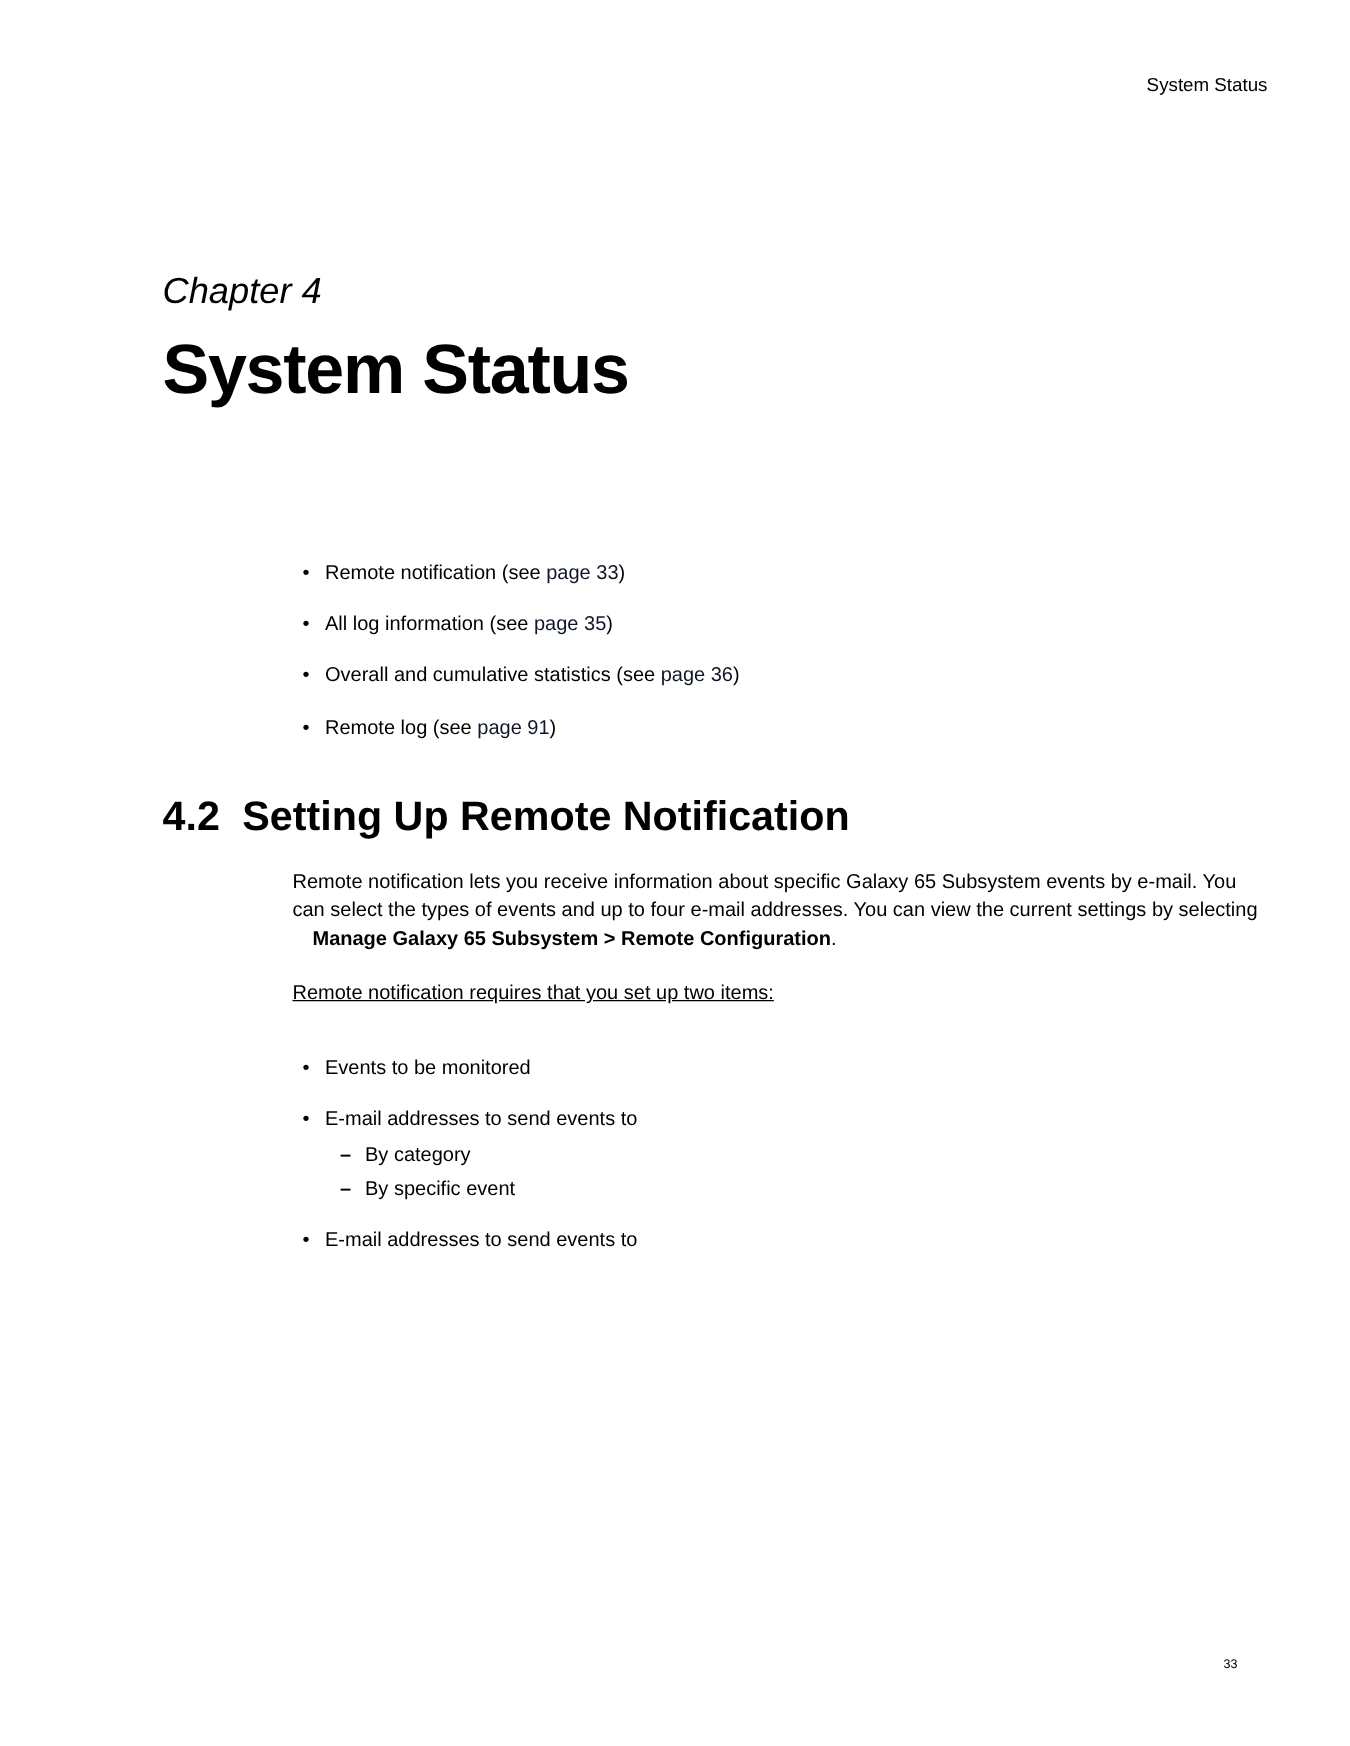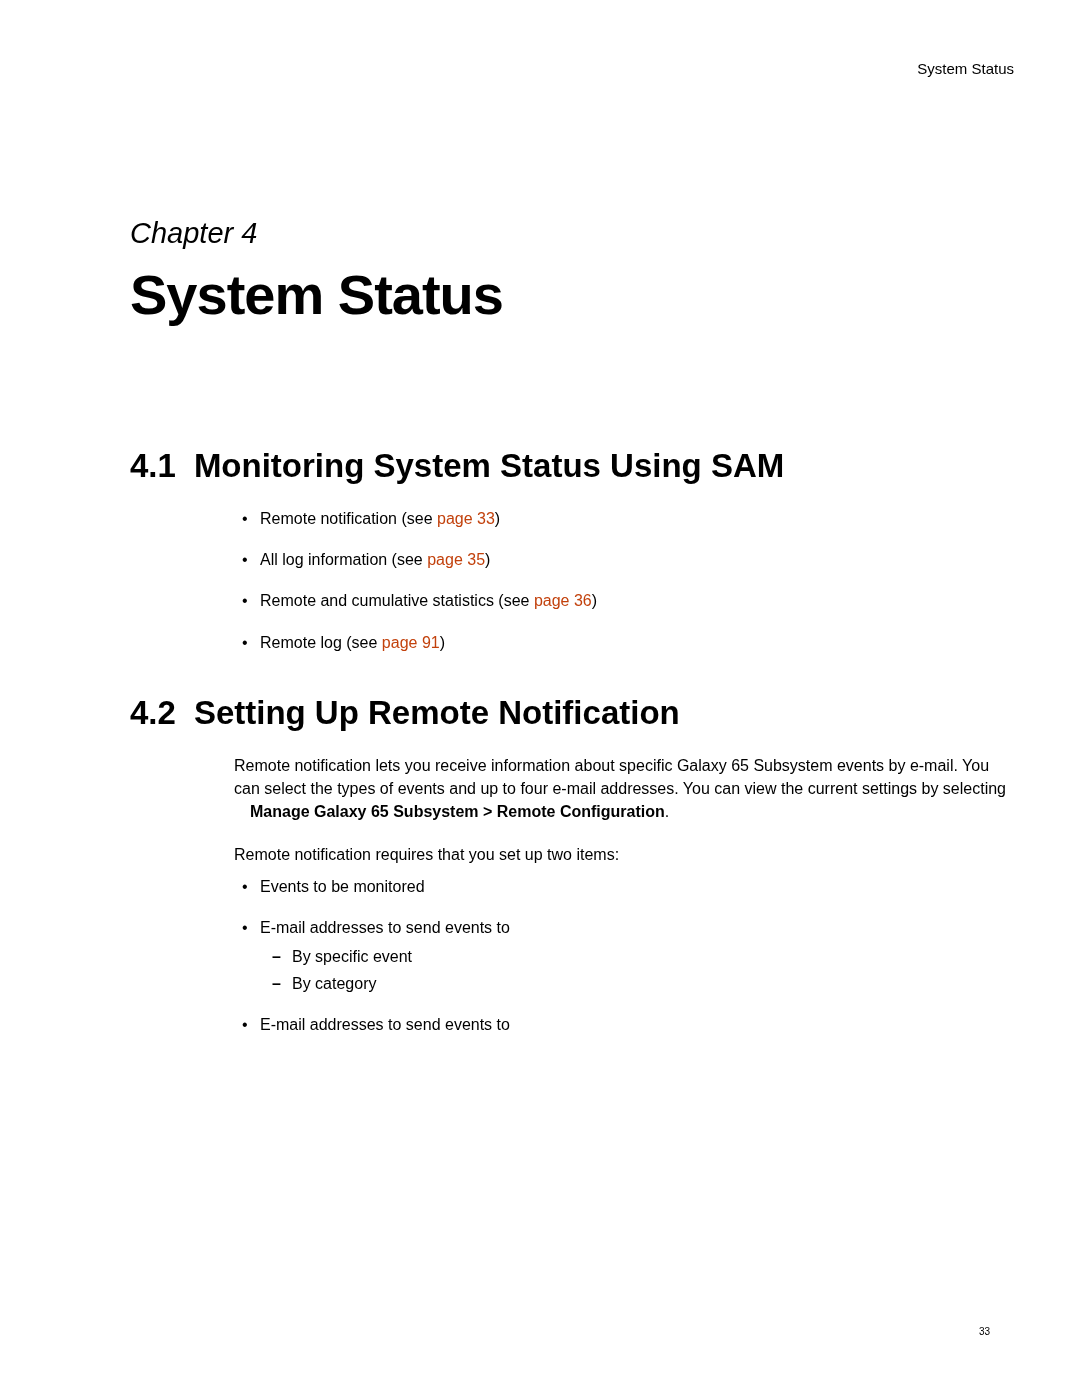--- a/index.html
+++ b/index.html
@@ -51,21 +51,22 @@
     }
     .section-body {
       padding-left: 104px;
       font-size: 16px;
       line-height: 1.45;
     }
     .section-intro {
       margin-bottom: 20px;
     }
     .para {
-      margin-bottom: 8px;
+      margin-bottom: 36px;
+      text-decoration: underline;
     }
     ul.bullet-list {
       list-style: none;
       padding-left: 26px;
     }
     ul.bullet-list > li {
       position: relative;
       margin-bottom: 18px;
     }
     ul.bullet-list > li::before {
@@ -84,21 +85,21 @@
       margin-bottom: 4px;
     }
     ul.sub-list > li::before {
       content: "–";
       position: absolute;
       left: -20px;
       top: 0;
       font-weight: bold;
     }
     .page-link {
-      color: #c2410c;
+      color: #0f172a;
     }
     .bold {
       font-weight: bold;
       margin-left: 16px;
     }
     .page-number {
       position: absolute;
       bottom: 60px;
       right: 90px;
       font-size: 10px;
@@ -107,34 +108,30 @@
 </head>
 <body>
 
 <div class="page-container">
   <div class="header-text">System Status</div>
 
   <div class="chapter-label">Chapter 4</div>
   <div class="chapter-title">System Status</div>
 
   <div class="section">
-    <div class="section-heading">
-      <span class="section-number">4.1</span>
-      <span>Monitoring System Status Using SAM</span>
-    </div>
     <div class="section-body">
       <ul class="bullet-list">
         <li>
           <span>Remote notification (see </span><span class="page-link">page 33</span><span>)</span>
         </li>
         <li>
           <span>All log information (see </span><span class="page-link">page 35</span><span>)</span>
         </li>
         <li>
-          <span>Remote and cumulative statistics (see </span><span class="page-link">page 36</span><span>)</span>
+          <span>Overall and cumulative statistics (see </span><span class="page-link">page 36</span><span>)</span>
         </li>
         <li>
           <span>Remote log (see </span><span class="page-link">page 91</span><span>)</span>
         </li>
       </ul>
     </div>
   </div>
 
   <div class="section">
     <div class="section-heading">
@@ -146,22 +143,22 @@
         <span>Remote notification lets you receive information about specific Galaxy 65 Subsystem events by e-mail. You can select the types of events and up to four e-mail addresses. You can view the current settings by selecting </span><span class="bold">Manage Galaxy 65 Subsystem &gt; Remote Configuration</span><span>.</span>
       </p>
       <p class="para">Remote notification requires that you set up two items:</p>
       <ul class="bullet-list">
         <li>
           <span>Events to be monitored</span>
         </li>
         <li>
           <span>E-mail addresses to send events to</span>
           <ul class="sub-list">
+            <li>By category</li>
             <li>By specific event</li>
-            <li>By category</li>
           </ul>
         </li>
         <li>
           <span>E-mail addresses to send events to</span>
         </li>
       </ul>
     </div>
   </div>
 </div>
 

